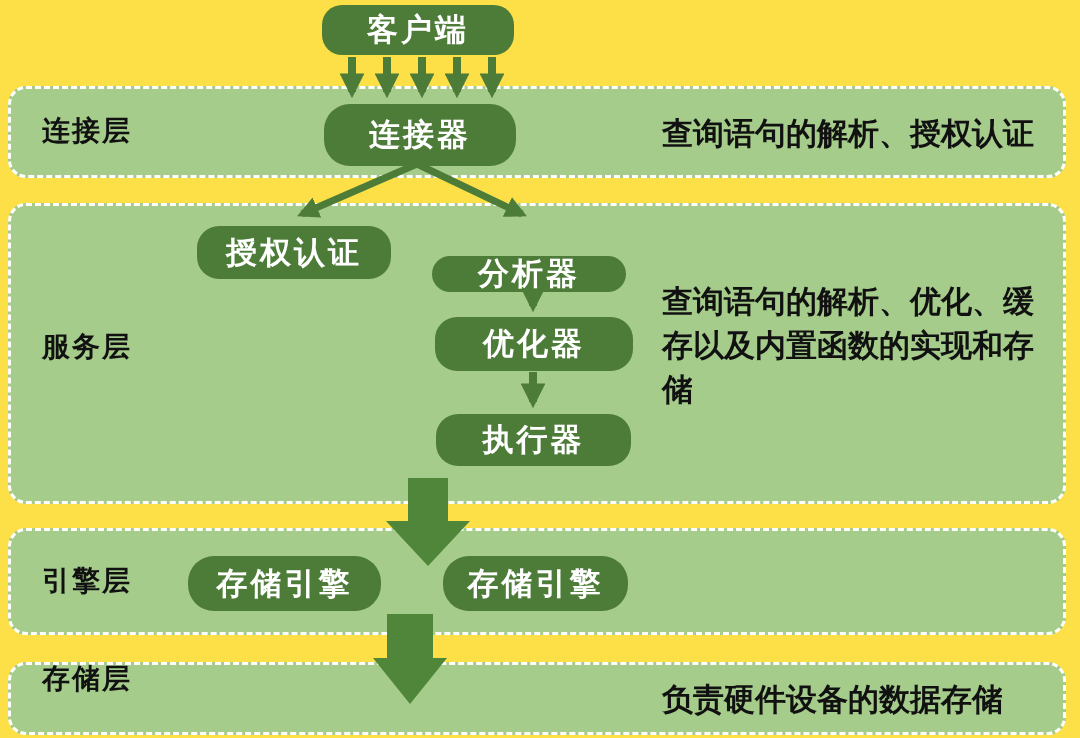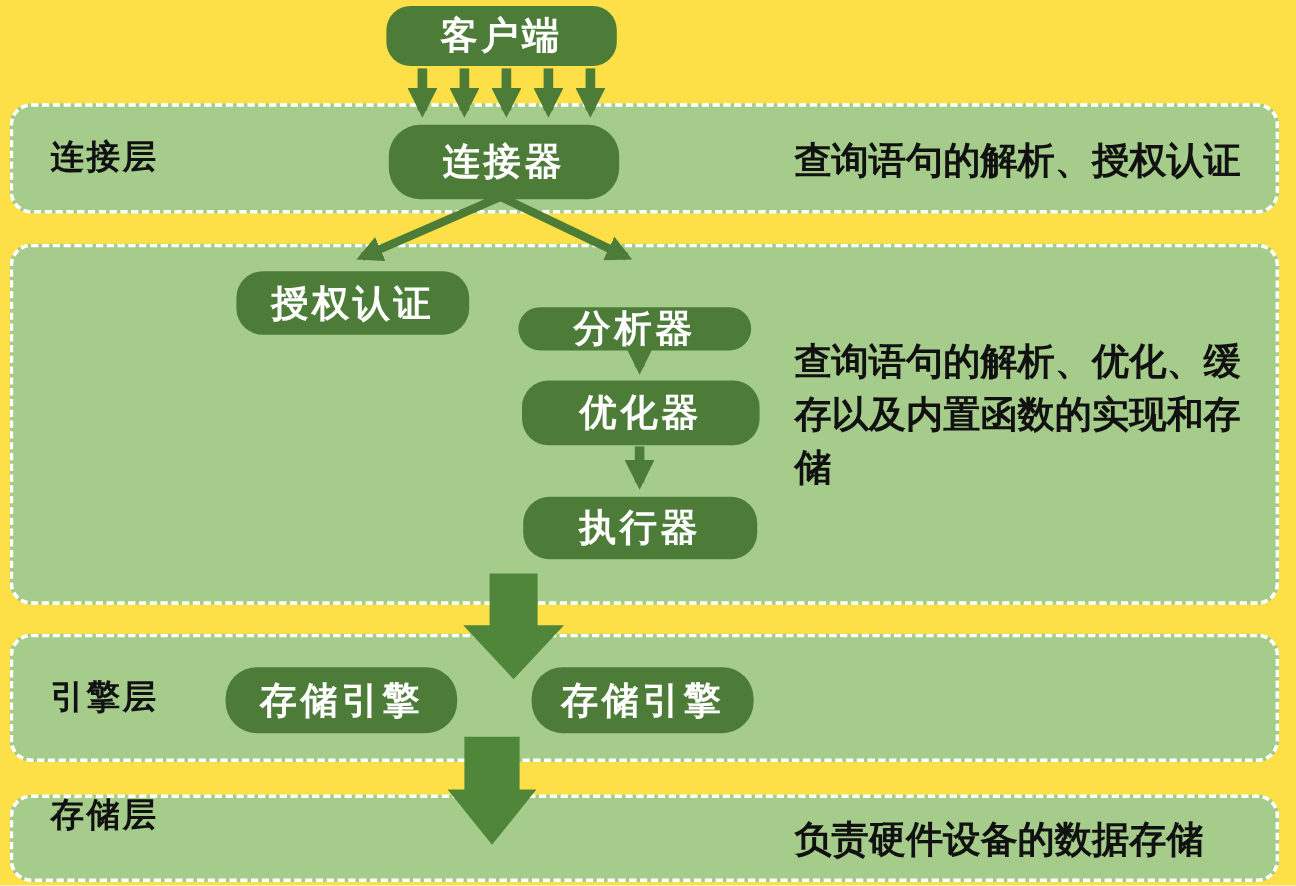--- a/index.html
+++ b/index.html
@@ -100,20 +100,21 @@
     <polygon points="408,478 448,478 448,521 470,521 428,566 386,521 408,521" fill="#4f8639"></polygon>
     <polygon points="387,614 433,614 433,658 447,658 410,704 373,658 387,658" fill="#4f8639"></polygon>
   </svg>
 
   <div class="node client">客户端</div>
 
   <div class="layer-label" style="top:112px;">连接层</div>
   <div class="node connector">连接器</div>
   <div class="layer-desc" style="top:112px;">查询语句的解析、授权认证</div>
 
+  <div class="layer-label" style="top:328px;">服务层</div>
   <div class="node query-cache">授权认证</div>
   <div class="node analyzer">分析器</div>
   <div class="node executor">执行器</div>
   <div class="node optimizer">优化器</div>
   <div class="layer-desc" style="top:280px;">查询语句的解析、优化、缓存以及内置函数的实现和存储</div>
 
   <div class="layer-label" style="top:562px;">引擎层</div>
   <div class="node engine-1">存储引擎</div>
   <div class="node engine-2">存储引擎</div>
 

